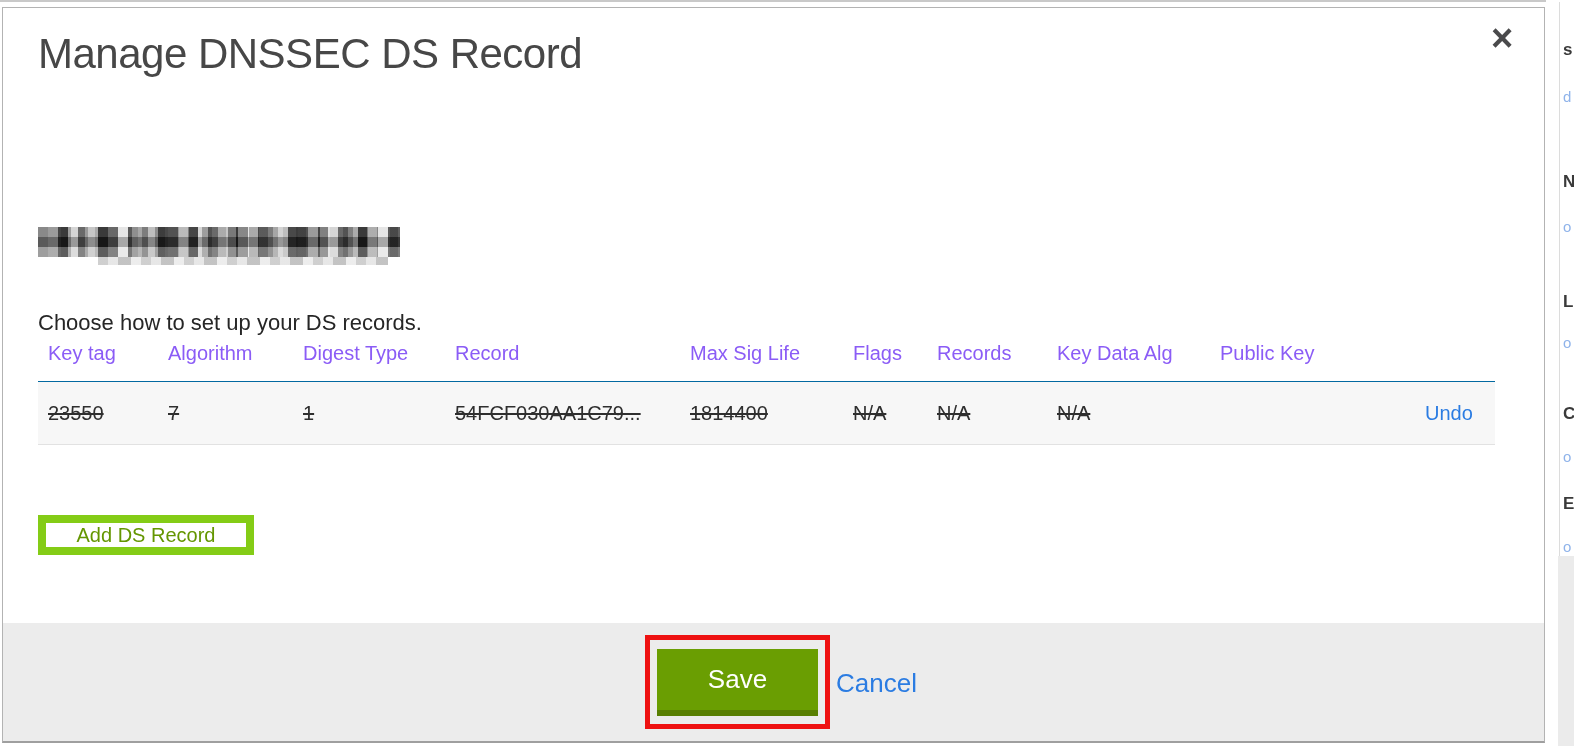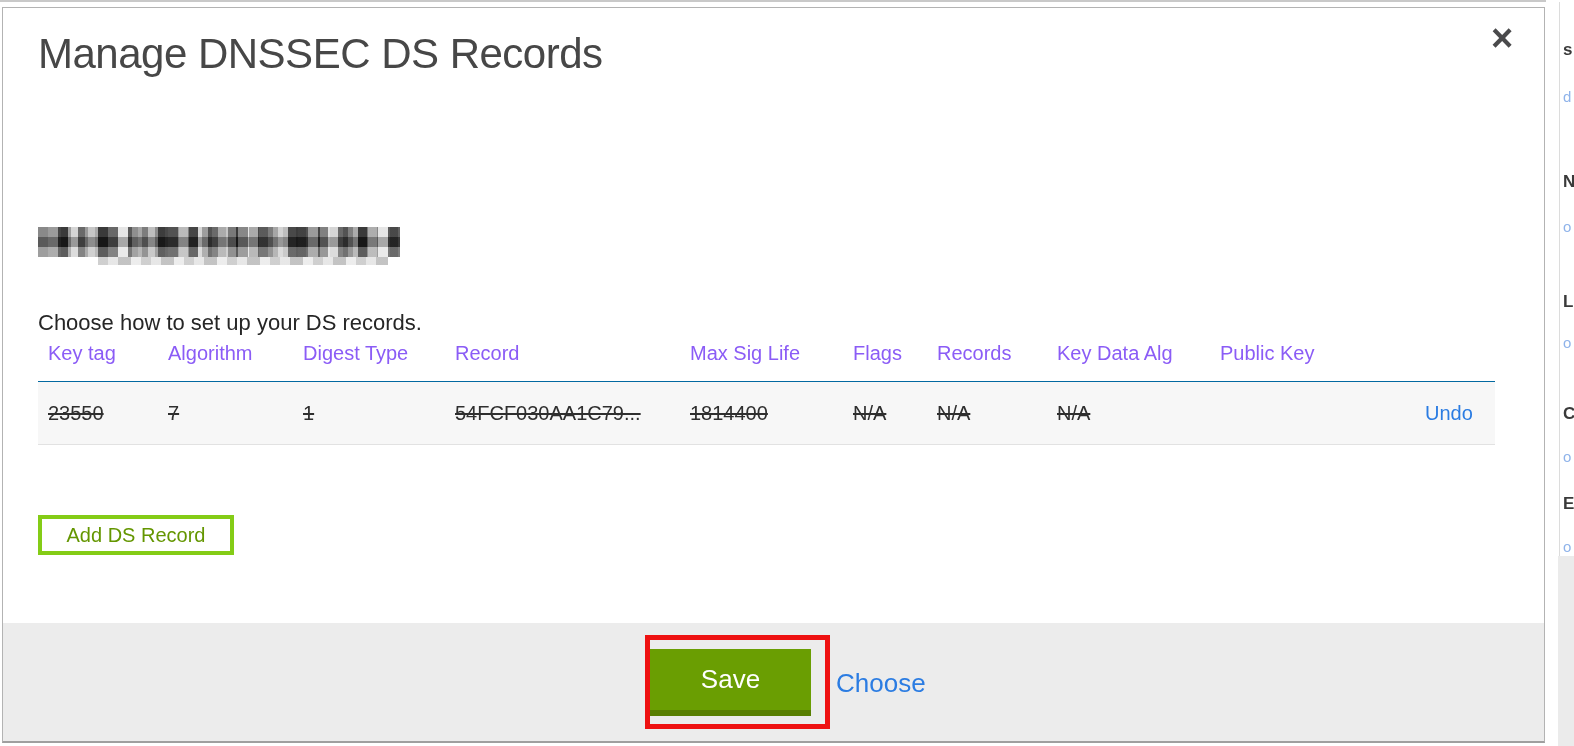--- a/index.html
+++ b/index.html
@@ -41,28 +41,28 @@
   .ds-table td { font-size:20px; color:#2f2f2f; padding:0 10px; height:63px;
     white-space:nowrap; overflow:hidden; }
   .ds-table tbody tr:first-child { background:#f7f7f7; }
   .ds-table tbody tr:first-child td { border-top:1px solid #0369a1; }
   .ds-table tbody tr:last-child td { border-bottom:1px solid #e2e2e2; }
   .struck { text-decoration:line-through; }
   .undo-cell { }
   .undo-link { color:#2b7ce2; cursor:pointer; text-decoration:none; }
 
   
-  .add-btn { position:absolute; left:35px; top:507px; width:196px; height:40px;
-    background:#fff; border:4px solid #84cc16; color:#649600; font-size:20px;
+  .add-btn { position:absolute; left:35px; top:507px; width:216px; height:40px;
+    background:#fff; border:8px solid #84cc16; color:#649600; font-size:20px;
     font-family:"Liberation Sans", sans-serif; cursor:pointer; }
 
   
   .modal-footer { position:absolute; left:0; right:0; bottom:0; height:118px; background:#ececec; }
   .red-annotation { position:absolute; left:642px; top:12px; width:185px; height:94px;
-    border:5px solid #ee1111; display:flex; align-items:center; justify-content:flex-start; }
+    border:5px solid #ee1111; display:flex; align-items:center; justify-content:center; }
   .save-btn { width:161px; height:67px; background:#6a9e02; border:none;
     border-bottom:6px solid #587f02; color:#fff; font-size:26px;
     font-family:"Liberation Sans", sans-serif; cursor:pointer; }
   .cancel-link { position:absolute; left:833px; top:45px; font-size:26px; color:#2b7ce2;
     cursor:pointer; text-decoration:none; }
 
   
   .bg-strip { position:absolute; left:1546px; top:0; width:28px; height:746px;
     overflow:hidden; background:#fff; }
   .bg-strip .vline { position:absolute; left:13px; top:2px; width:1px; height:554px; background:#dcdcdc; }
@@ -88,21 +88,21 @@
     <span class="frag dark" style="top:404px">C</span>
     <span class="frag blue" style="top:448px">o</span>
     <span class="frag dark" style="top:494px">E</span>
     <span class="frag blue" style="top:538px">o</span>
     <span class="frag dark" style="top:578px">P</span>
     <div class="grayblock"></div>
   </div>
 
   <div class="modal">
 
-    <div class="modal-title">Manage DNSSEC DS Records</div>
+    <div class="modal-title">Manage DNSSEC DS Record</div>
 
     <div class="close-btn">×</div>
 
     <div class="domain-redacted"></div>
 
     <div class="subtitle">Choose how to set up your DS records.</div>
 
     <table class="ds-table">
       <colgroup>
         <col style="width:120px">
@@ -145,17 +145,17 @@
         </tr>
       </tbody>
     </table>
 
     <button class="add-btn">Add DS Record</button>
 
     <div class="modal-footer">
       <div class="red-annotation">
         <button class="save-btn">Save</button>
       </div>
-      <a class="cancel-link">Choose</a>
+      <a class="cancel-link">Cancel</a>
     </div>
 
   </div>
 </div>
 
 </body></html>

